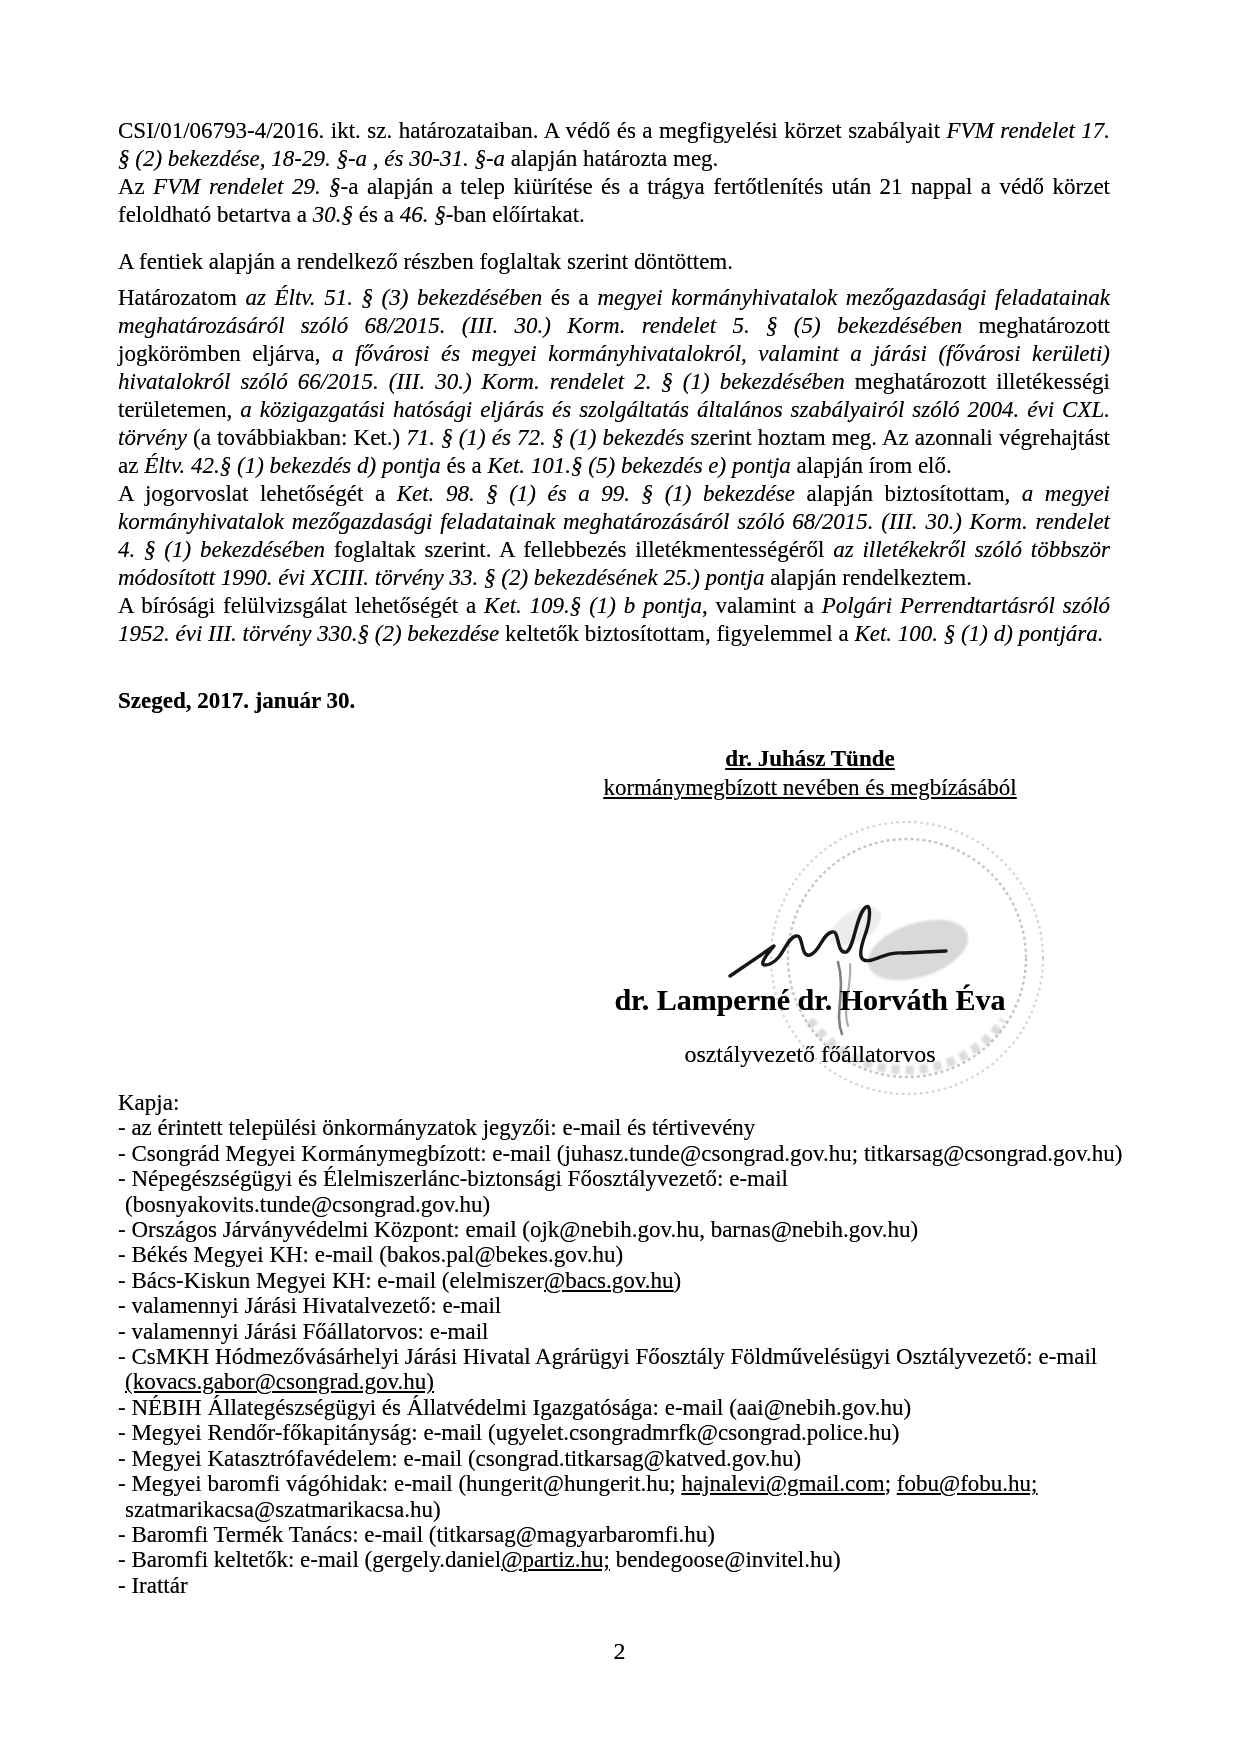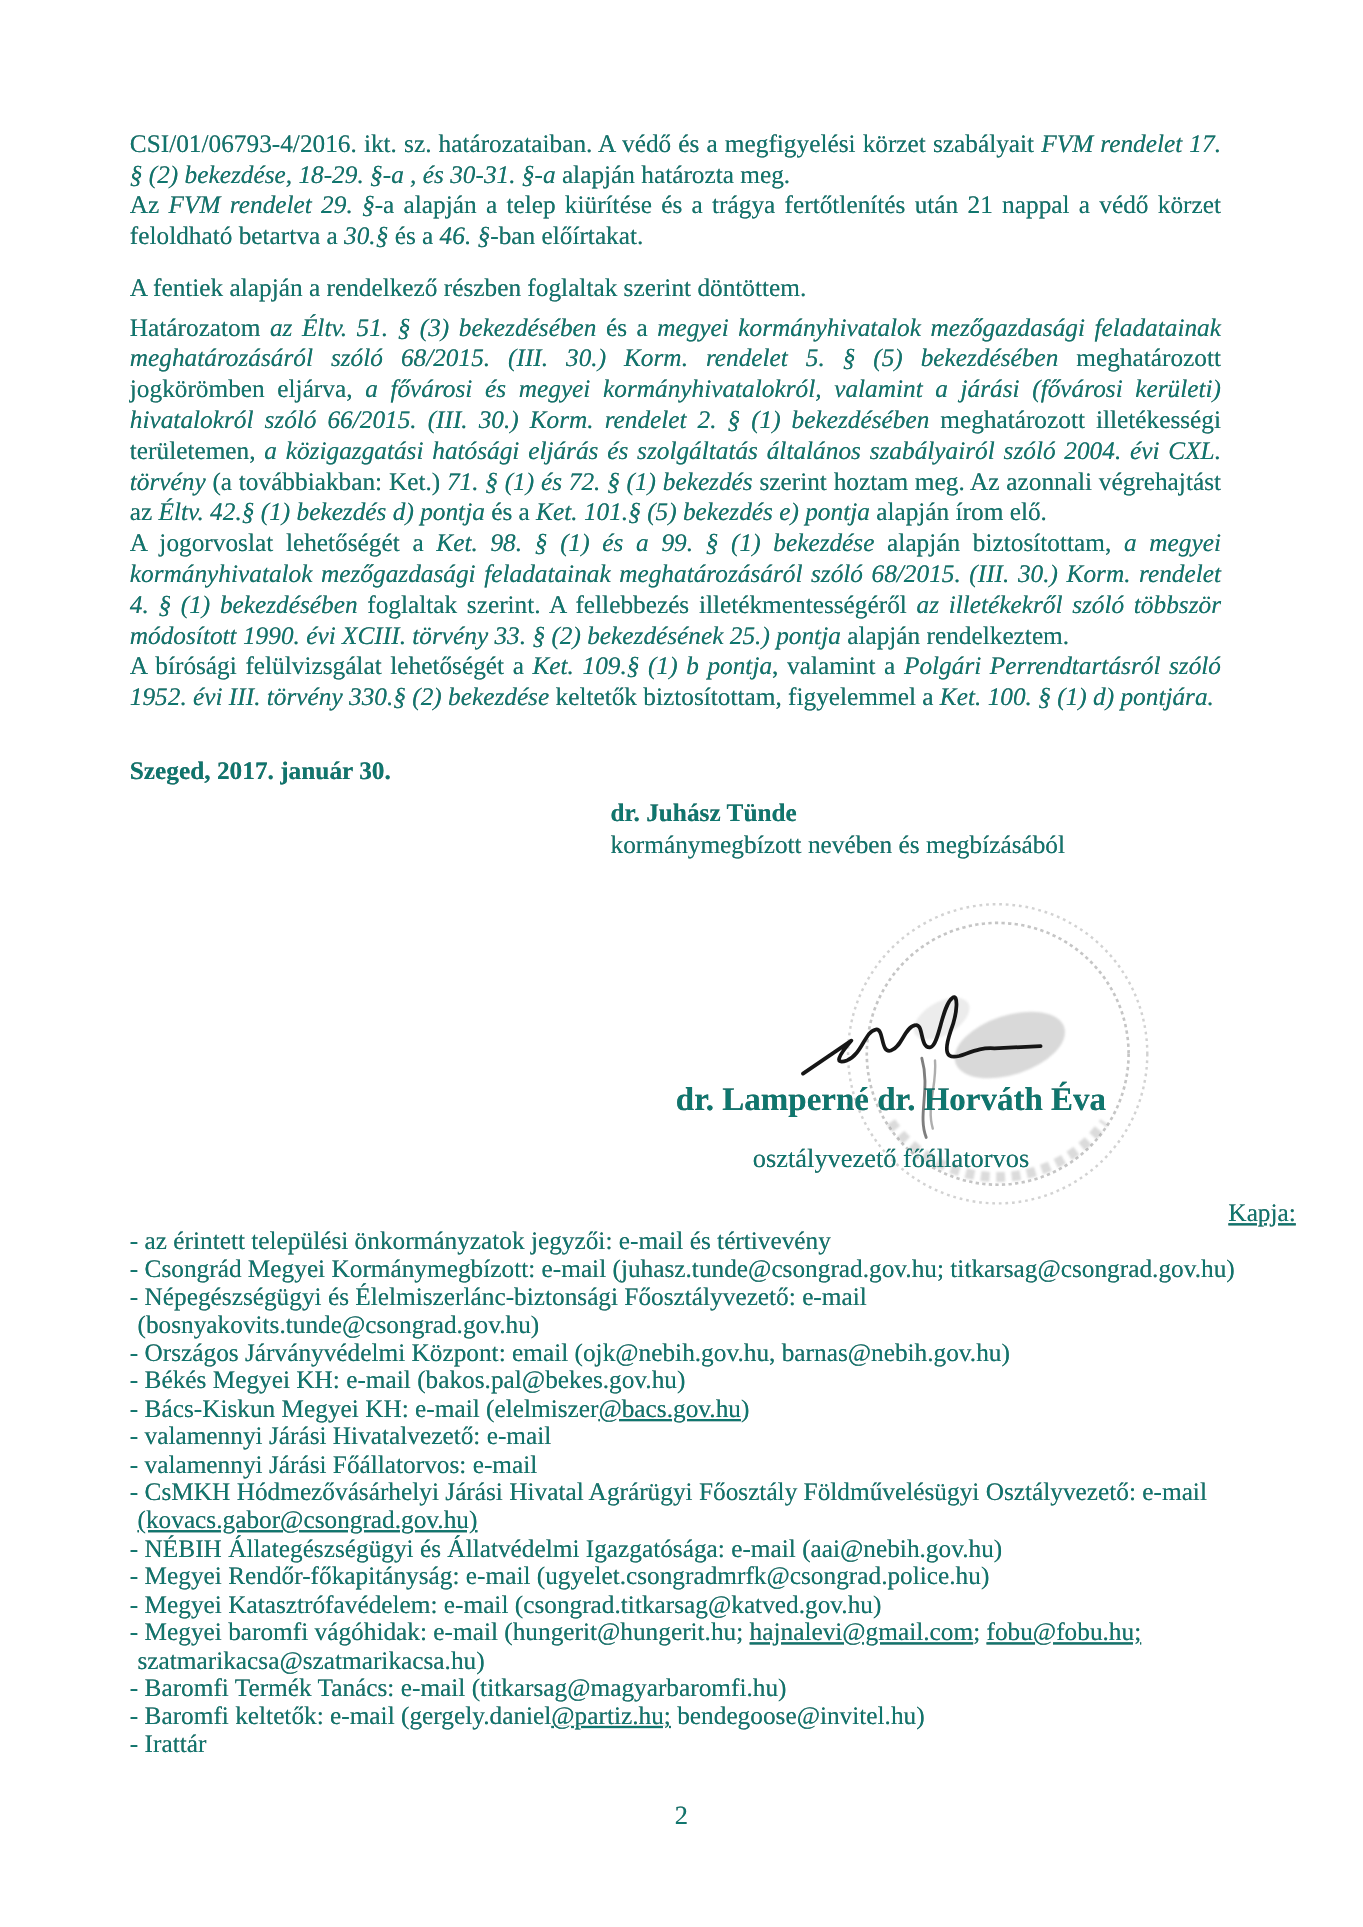--- a/index.html
+++ b/index.html
@@ -6,58 +6,58 @@
     margin: 0; padding: 0;
     background: #ffffff;
     width: 1239px; height: 1752px;
     overflow: hidden;
   }
   .page {
     position: relative;
     width: 1239px; height: 1388px;
     background: #ffffff;
     font-family: "Liberation Serif", "DejaVu Serif", serif;
-    color: #0f766e;
+    color: #000000;
     font-size: 23px;
     text-shadow: 0 0 0.5px rgba(10,10,10,0.55);
   }
   .block { position: absolute; left: 118px; width: 992px; }
   .flow { line-height: 28px; }
   .just .flow { text-align: justify; }
   .it { font-style: italic; }
   .bd { font-weight: bold; }
   .un { text-decoration: underline; }
 
   .para-top   { top: 117px; }
   .para-decision { top: 248px; }
   .para-legal { top: 284px; }
 
   .closing-left {
     position: absolute; left: 118px; top: 688px;
     font-weight: bold;
   }
   .closing-right {
-    position: absolute; left: 555px; top: 724px; width: 510px;
-    line-height: 29px;
+    position: absolute; left: 555px; top: 744px; width: 510px;
+    text-align: center; line-height: 29px; text-decoration: underline;
   }
   .stamp-sig {
     position: absolute; left: 690px; top: 780px;
     width: 549px; height: 340px;
   }
   .soft-blur { filter: blur(1.2px); }
   .sig-name-block {
     position: absolute; left: 545px; top: 985px; width: 530px;
     text-align: center; line-height: 29px;
   }
   .sig-name { font-size: 30px; font-weight: bold; }
   .sig-title { font-size: 24px; margin-top: 26px; }
 
   .recipients { position: absolute; left: 118px; top: 1090px; width: 1060px; }
   .recipients .flow { line-height: 25.4px; }
-  .recipients .heading { text-decoration: underline; line-height: 25.4px; text-align: right; }
+  .recipients .heading { line-height: 25.4px; }
   .recipients .cont { padding-left: 7px; }
 
   .pageno {
     position: absolute; left: 0; top: 1638px; width: 1239px;
     text-align: center; font-size: 24px;
   }
 </style>
 </head>
 <body>
 

